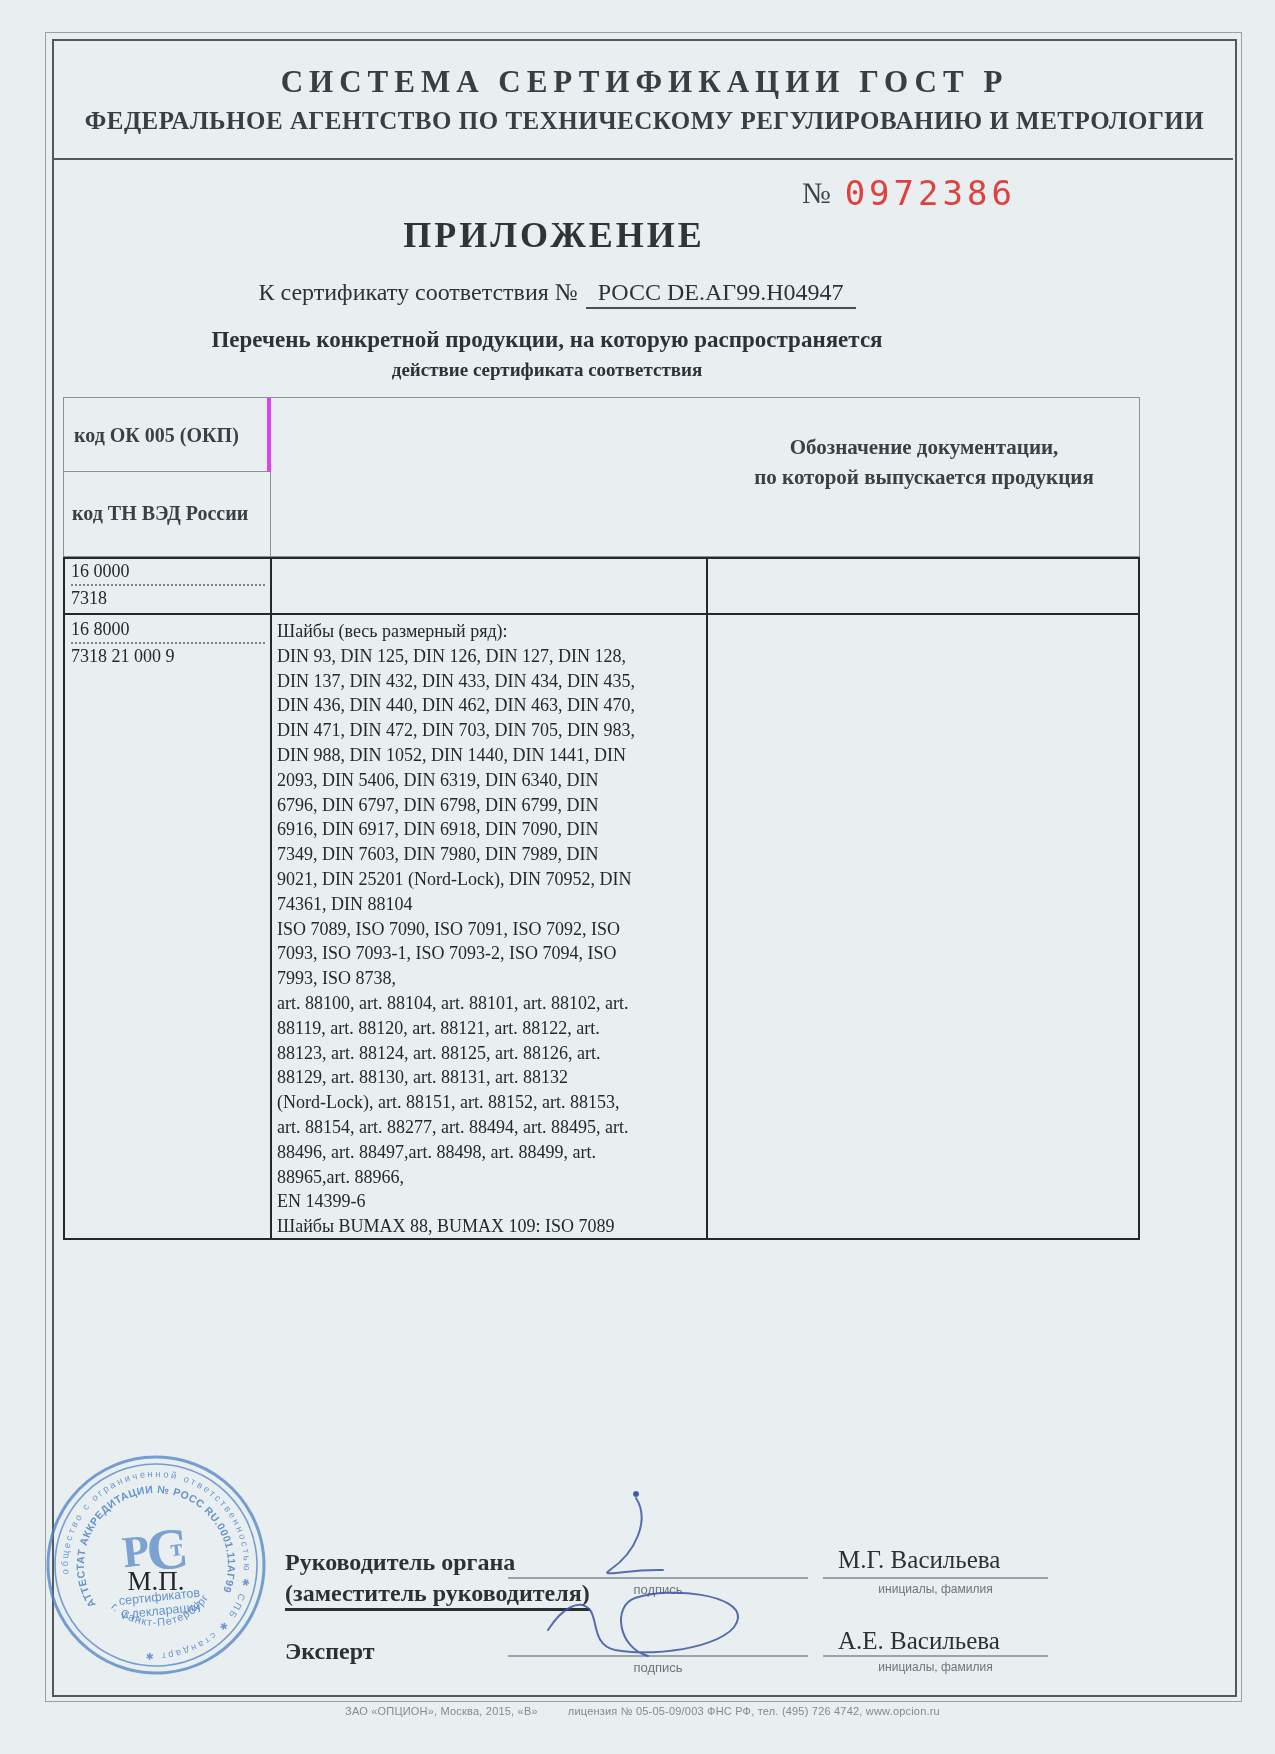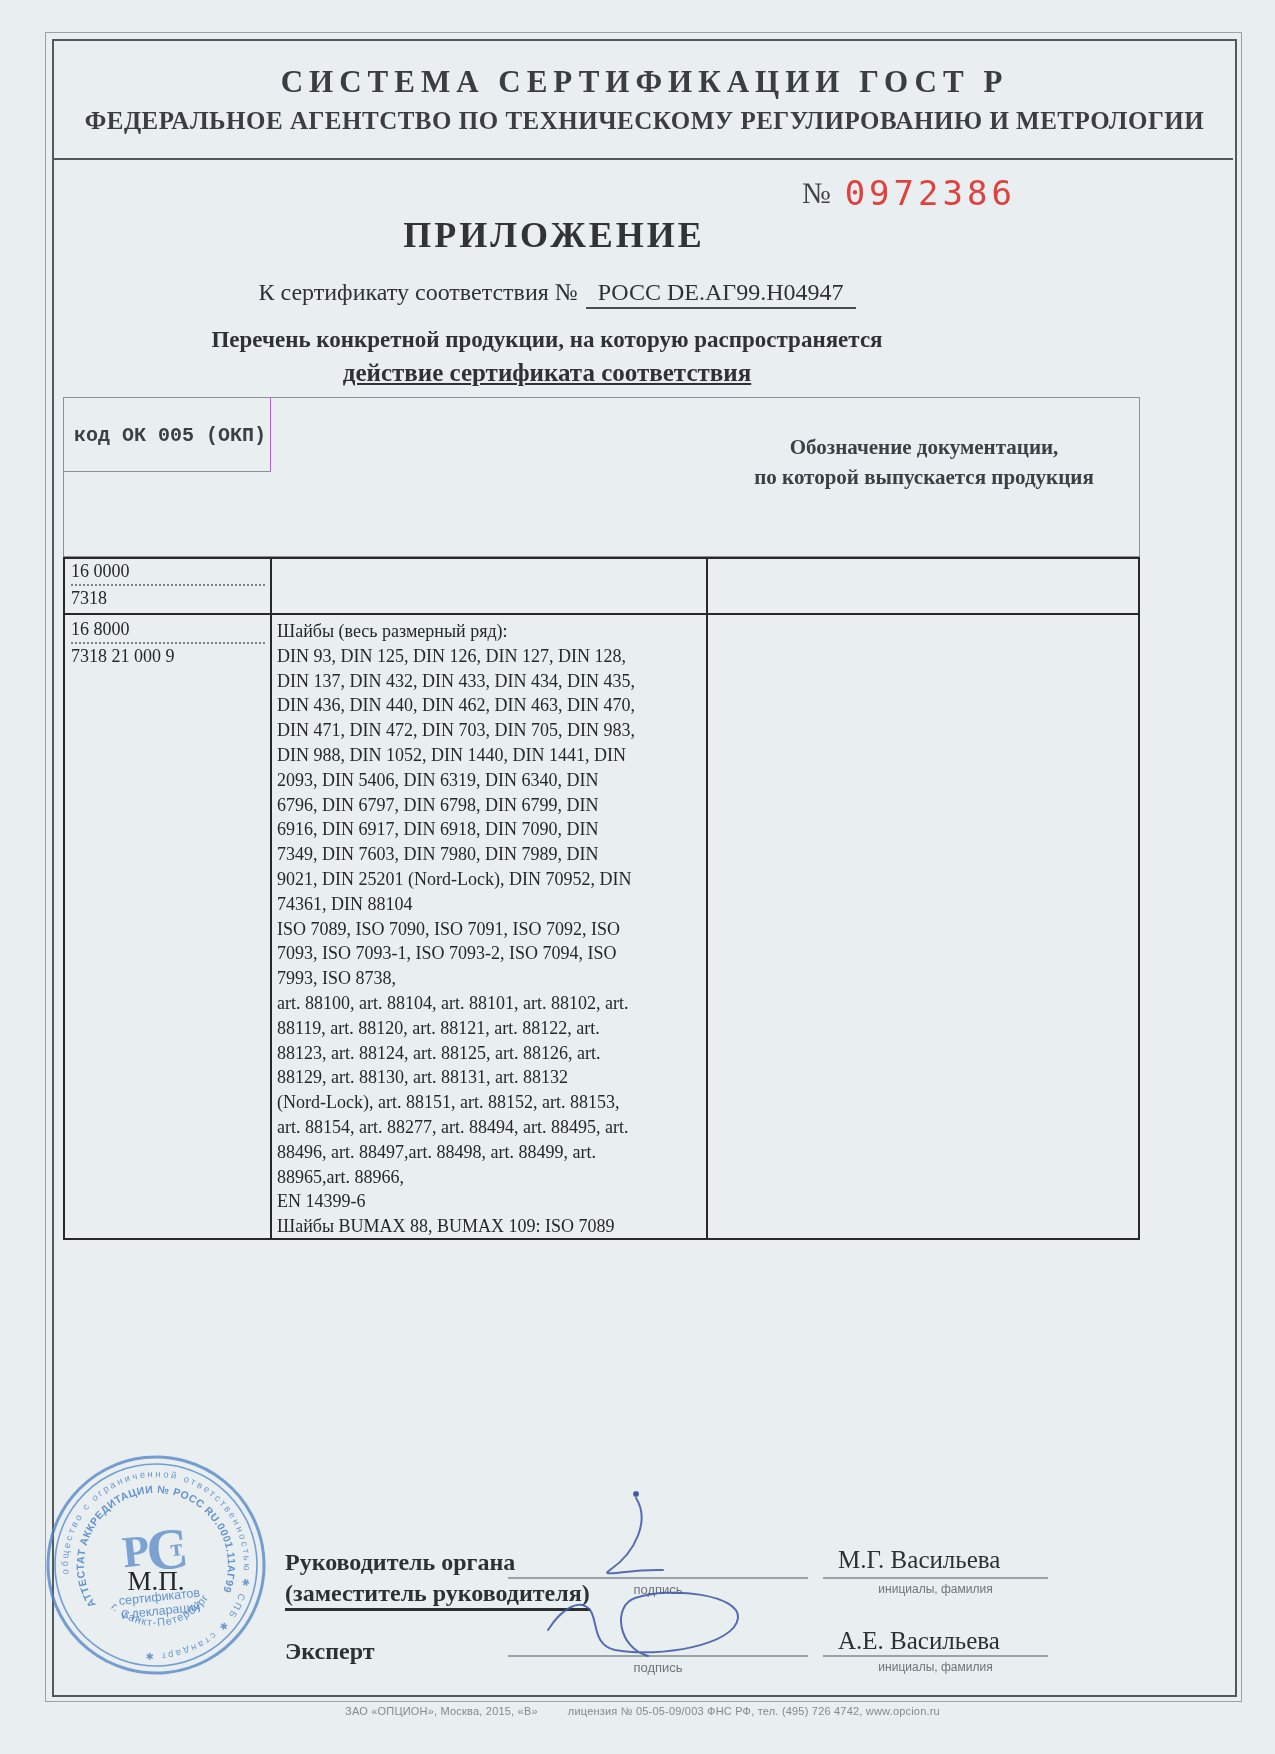--- a/index.html
+++ b/index.html
@@ -18,25 +18,25 @@
   .hdr1{left:52px;top:64px;width:1185px;font-size:31px;font-weight:bold;letter-spacing:6px;color:#3a3e42;}
   .hdr2{left:52px;top:107px;width:1185px;font-size:25px;font-weight:bold;letter-spacing:.5px;color:#3a3e42;}
   .hdr-rule{left:54px;top:158px;width:1179px;height:2px;background:#53585c;}
   .doc-no{left:802px;top:176px;white-space:nowrap;}
   .doc-no .nosign{font-size:30px;color:#3f4347;vertical-align:top;}
   .doc-no .digits{font-family:"DejaVu Sans Mono",monospace;font-size:34px;letter-spacing:4px;color:#df423e;margin-left:14px;vertical-align:top;position:relative;top:-3px;}
   .title{left:64px;top:214px;width:980px;font-size:36px;font-weight:bold;letter-spacing:3px;color:#303437;}
   .cert{left:52px;top:279px;width:1010px;font-size:24px;color:#2e3236;white-space:nowrap;}
   .cert .certnum{border-bottom:2px solid #4a4f53;padding:0 12px 2px 12px;margin-left:8px;}
   .sub1{left:52px;top:327px;width:990px;font-size:23px;font-weight:bold;color:#2e3236;}
-  .sub2{left:52px;top:359px;width:990px;font-size:25px;font-weight:bold;color:#2e3236;text-decoration:underline;}
+  .sub2{left:52px;top:359px;width:990px;font-size:19px;font-weight:bold;color:#2e3236;}
   
   .thead{left:63px;top:397px;width:1077px;height:160px;border:1px solid #8b9196;box-sizing:border-box;}
   .thead .cell{position:absolute;box-sizing:border-box;color:#3b4044;font-weight:bold;}
-  .th-c1a{left:0;top:0;width:207px;height:74px;border-right:1px solid #d946ef;border-bottom:1px solid #8b9196;font-size:20px;padding:26px 0 0 10px;font-family:Liberation Mono, monospace;}
+  .th-c1a{left:0;top:0;width:207px;height:74px;border-right:4px solid #d946ef;border-bottom:1px solid #8b9196;font-size:20px;padding:26px 0 0 10px;}
   .th-c1b{left:0;top:74px;width:207px;height:85px;border-right:1px solid #8b9196;font-size:20px;padding:30px 0 0 8px;}
   .th-c2{left:207px;top:0;width:437px;height:159px;border-right:1px solid #8b9196;font-size:21px;padding-top:34px;line-height:30px;text-align:center;}
   .th-c3{left:644px;top:0;width:432px;height:159px;font-size:21px;padding-top:34px;line-height:30px;text-align:center;}
   
   .tbody{left:63px;top:557px;width:1077px;height:683px;border:2px solid #26282a;box-sizing:border-box;}
   .tbody .vdiv1{position:absolute;left:205px;top:0;width:2px;height:679px;background:#26282a;}
   .tbody .vdiv2{position:absolute;left:641px;top:0;width:2px;height:679px;background:#26282a;}
   .tbody .hdiv{position:absolute;left:0;top:54px;width:1073px;height:2px;background:#26282a;}
   .codes{position:absolute;left:6px;width:194px;font-size:18px;color:#24282b;}
   .codes .okp{border-bottom:2px dotted #7d8488;padding-bottom:2px;}
@@ -88,20 +88,21 @@
 
 <div class="abs title center">ПРИЛОЖЕНИЕ</div>
 <div class="abs cert center">
   <span>К сертификату соответствия №</span><span class="certnum">РОСС DE.АГ99.Н04947</span>
 </div>
 <div class="abs sub1 center">Перечень конкретной продукции,  на которую распространяется</div>
 <div class="abs sub2 center">действие сертификата соответствия</div>
 
 <div class="abs thead">
   <div class="cell th-c1a">код ОК 005 (ОКП)</div>
+  <div class="cell th-c1b">код ТН ВЭД России</div>
   <div class="cell th-c3">
     <div>Обозначение документации,</div>
     <div>по которой выпускается продукция</div>
   </div>
 </div>
 
 <div class="abs tbody">
   <div class="vdiv1"></div>
   <div class="vdiv2"></div>
   <div class="hdiv"></div>

